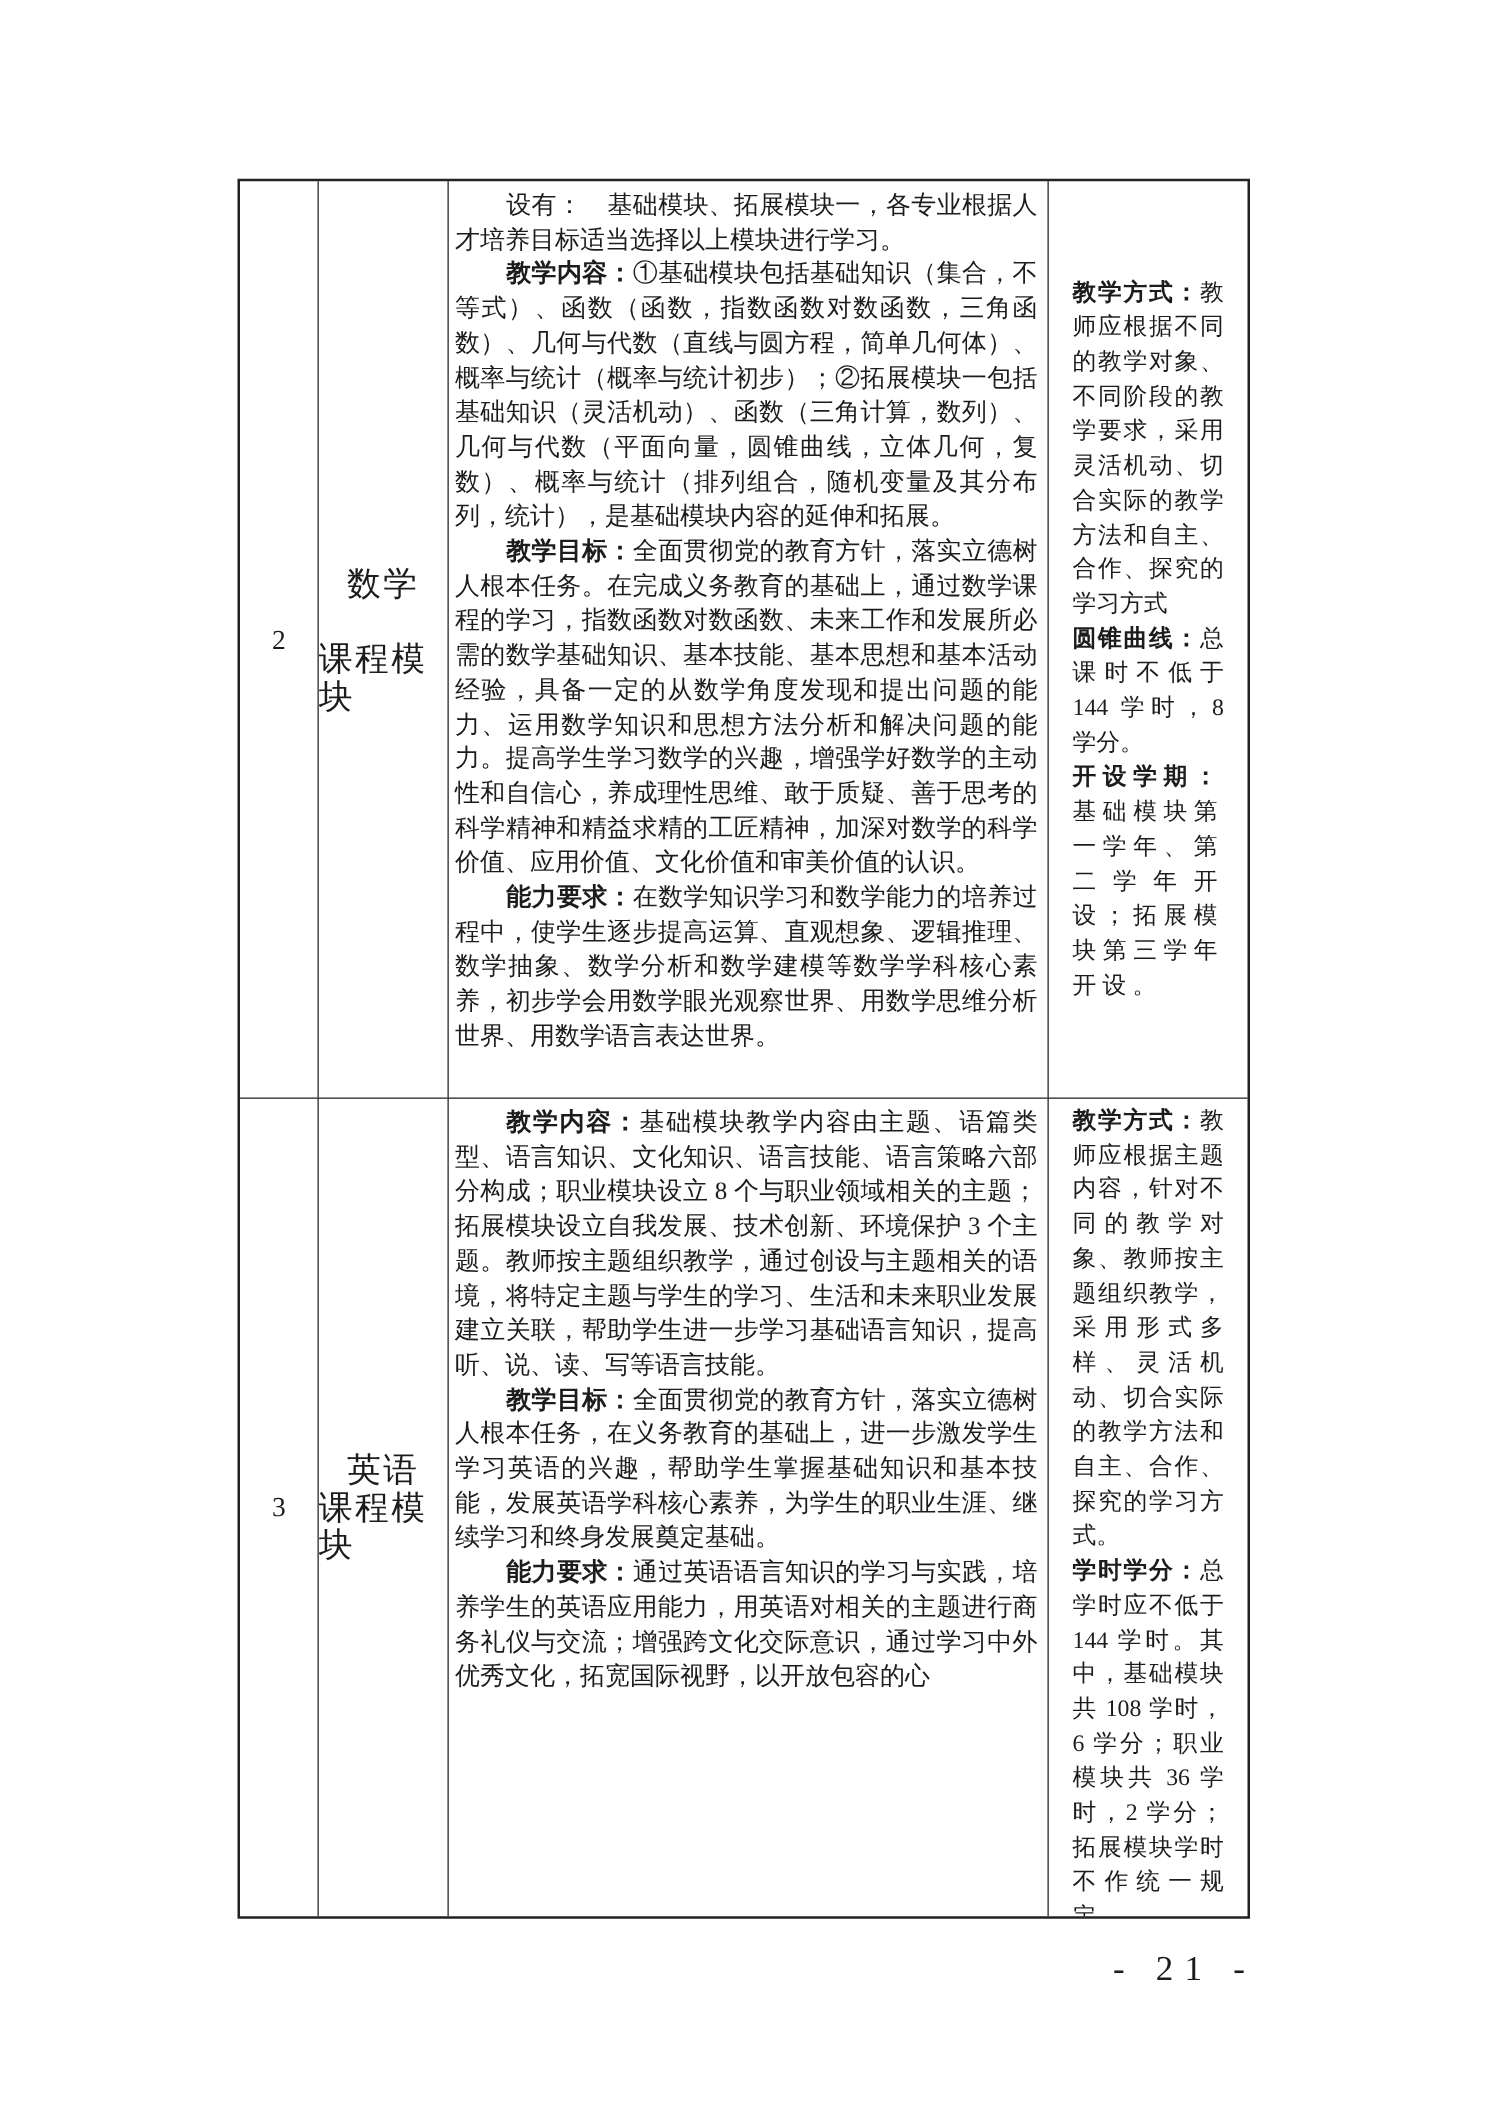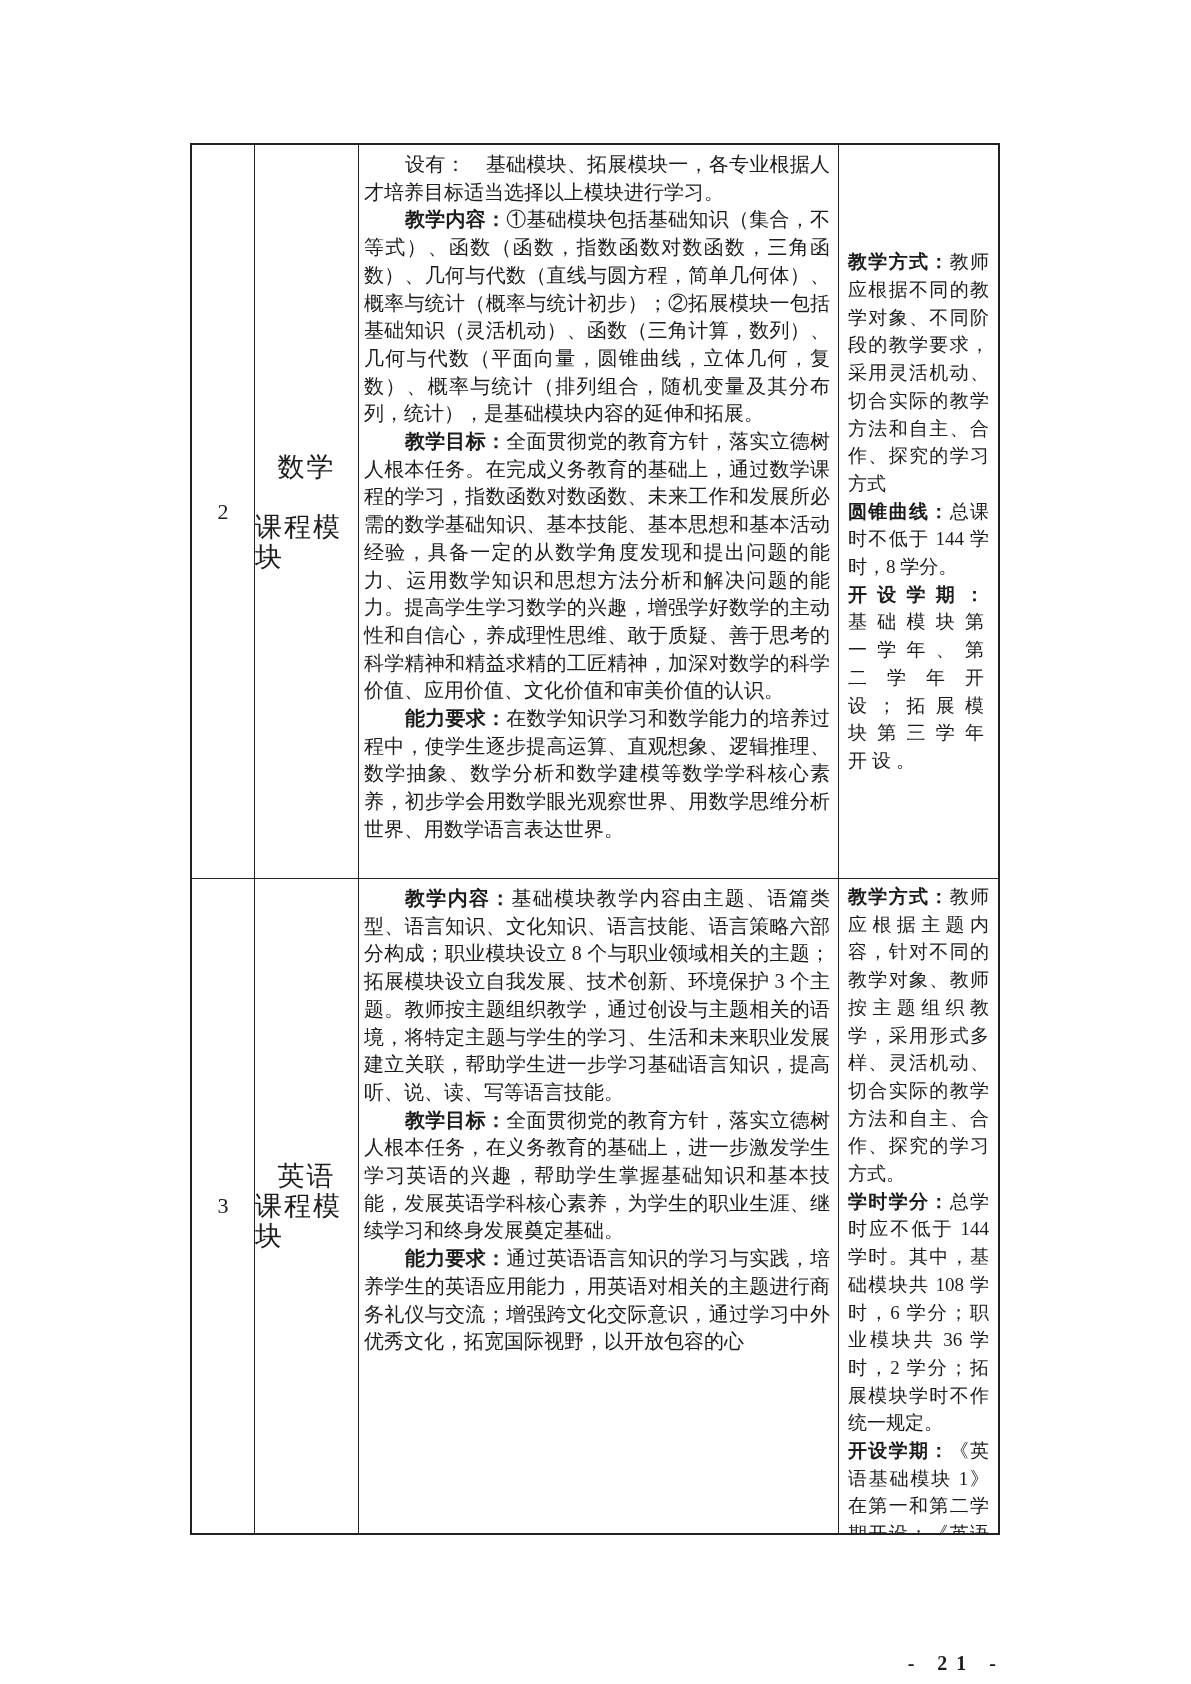--- a/index.html
+++ b/index.html
@@ -35,33 +35,33 @@
   .gap-lg .course-line + .course-line{margin-top:30px;}
   .main-cell{
     padding:6px 8px 0 5px;
     font-size:20px;line-height:27.7px;
   }
   .main-cell p{
     margin:0;text-align:justify;text-indent:2.05em;
     word-break:break-word;
   }
   .side-cell{
-    padding:4px 9px;
+    padding:4px 19px;
     font-size:19px;line-height:27.7px;
     display:flex;flex-direction:column;
   }
   .side-center{justify-content:center;}
   .side-cell p{
     margin:0;text-align:justify;word-break:break-word;
   }
   .side-cell p.spread{letter-spacing:5px;}
   b{font-weight:bold;}
   .page-number{
-    position:absolute;top:1652px;right:186px;
-    font-size:20px;letter-spacing:9px;white-space:nowrap;font-weight:bold;
+    position:absolute;top:1560px;right:186px;
+    font-size:28px;letter-spacing:9px;white-space:nowrap;
   }
 </style>
 </head>
 <body>
 
 <div class="doc-table">
 
   <div class="cell c1 r0 num-cell">
     <span>2</span>
   </div>

